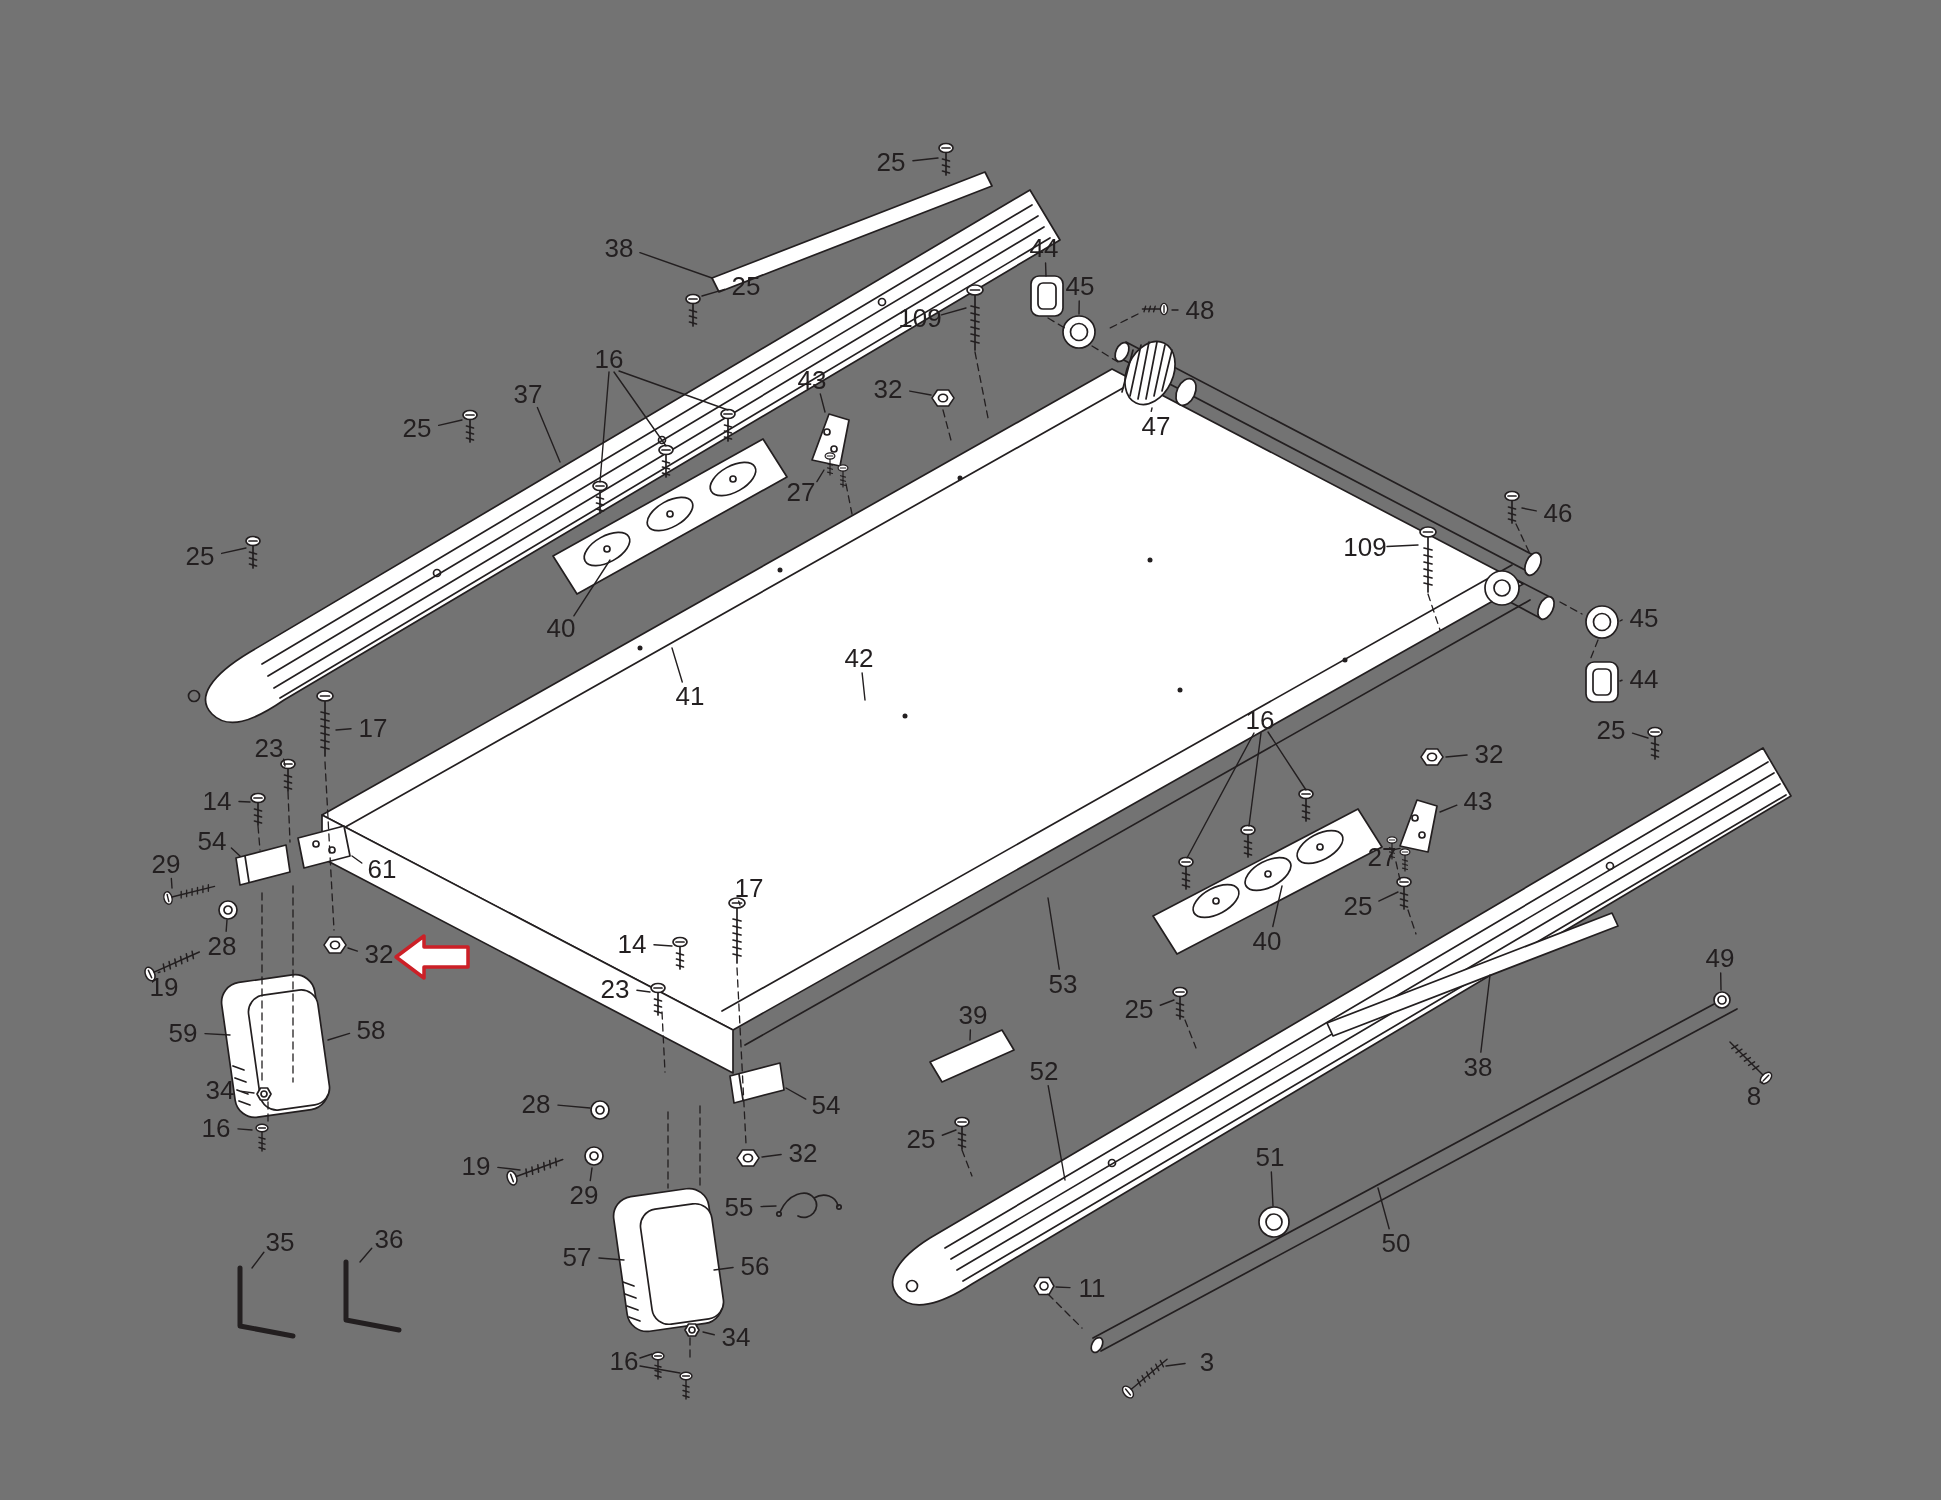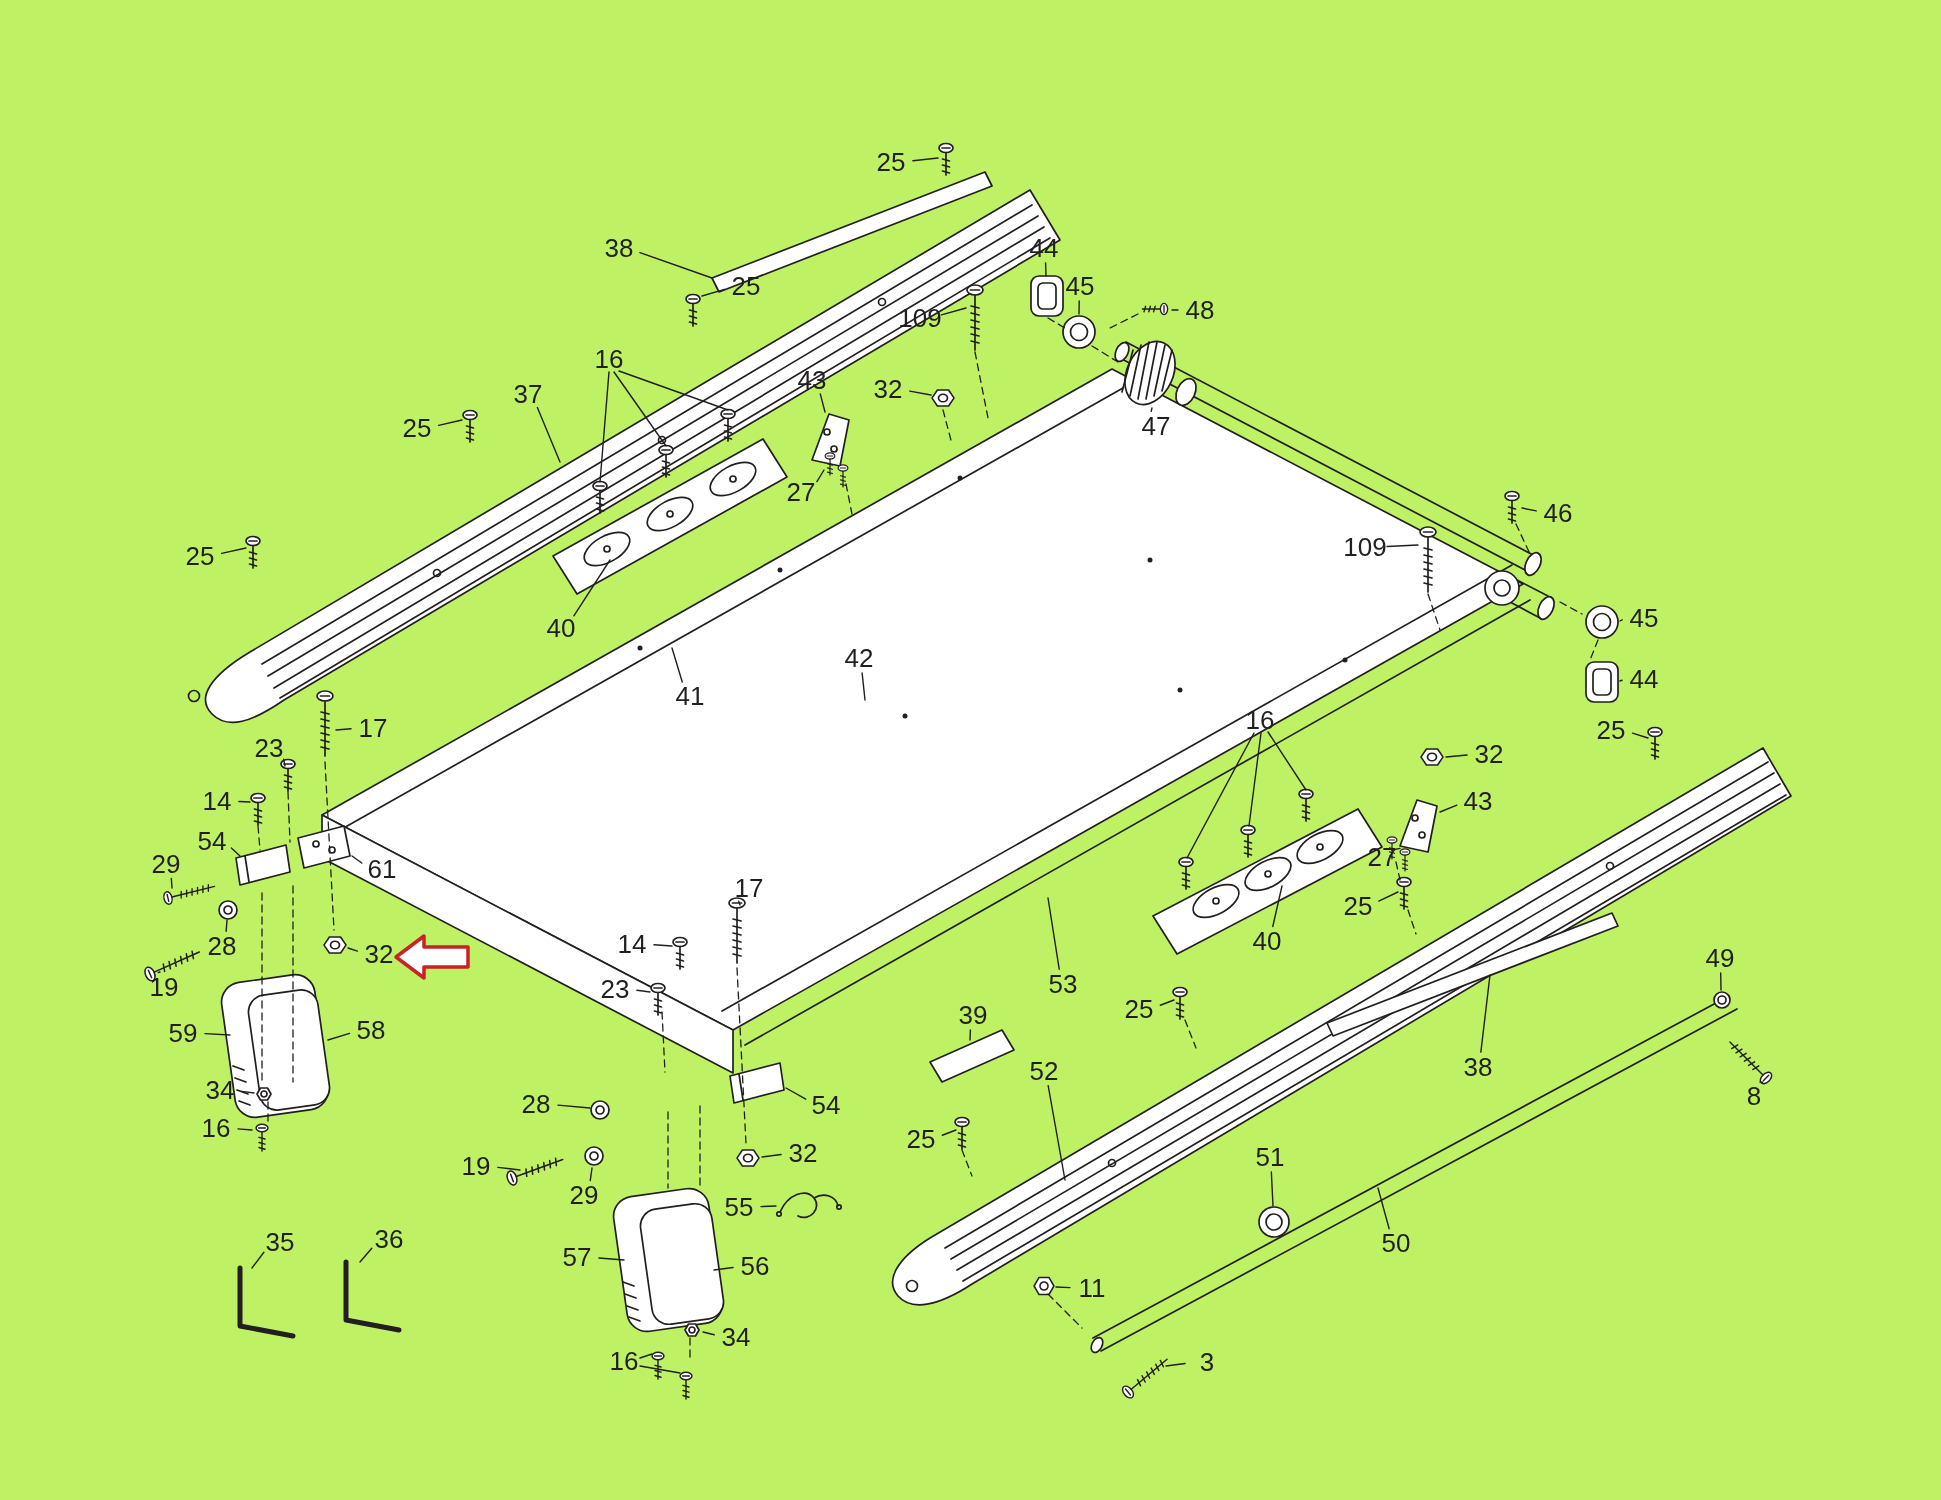--- a/index.html
+++ b/index.html
@@ -1,16 +1,16 @@
 <!DOCTYPE html>
 <html><head>
 <meta charset="utf-8">
 <style>
   html,body{margin:0;padding:0;background:#ffffff;}
-  .stage{position:relative;width:1941px;height:1500px;background:#bef264;overflow:hidden;
+  .stage{position:relative;width:1941px;height:1500px;background:#737373;overflow:hidden;
          font-family:"Liberation Sans",sans-serif;}
   svg{position:absolute;left:0;top:0;}
   #labels-layer text{font-family:"Liberation Sans",sans-serif;font-size:26px;font-weight:400;}
   svg{stroke-linecap:round;stroke-linejoin:round;}
 </style>
 </head>
 <body>
 
 <div class="stage">
 <svg id="art" width="1941" height="1500" viewBox="0 0 1941 1500" stroke="#231f20" fill="none" stroke-width="1.7">

